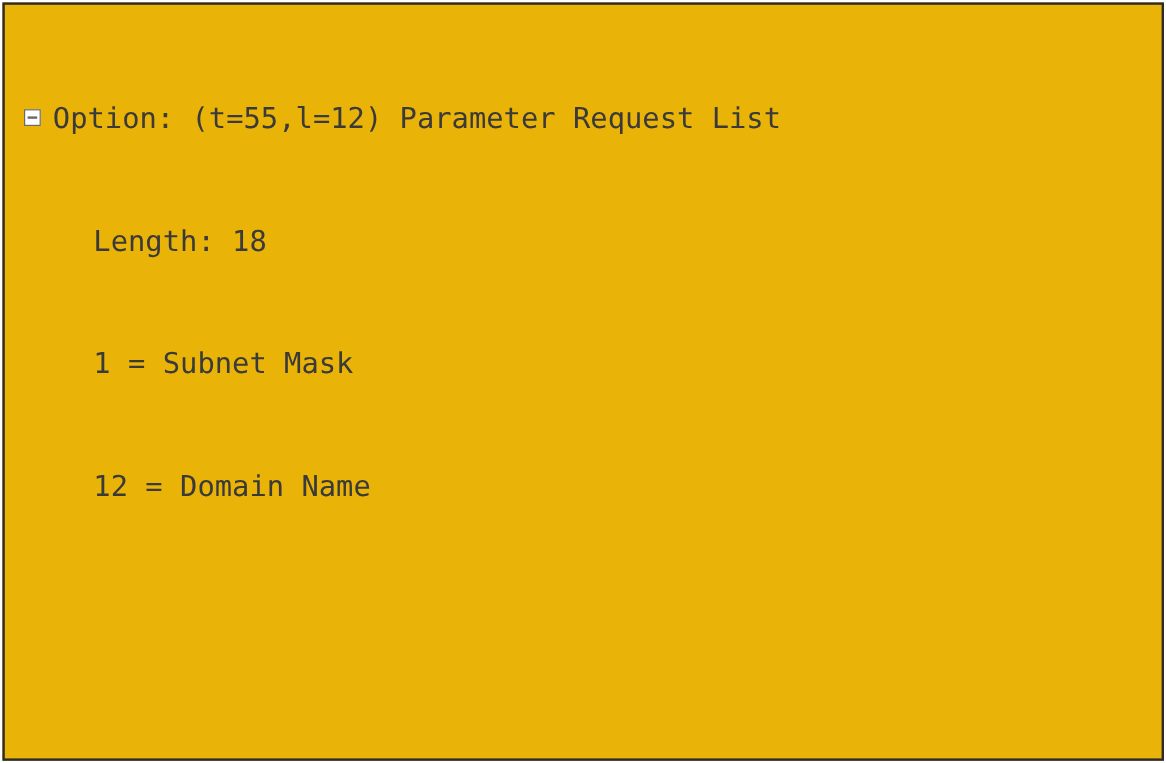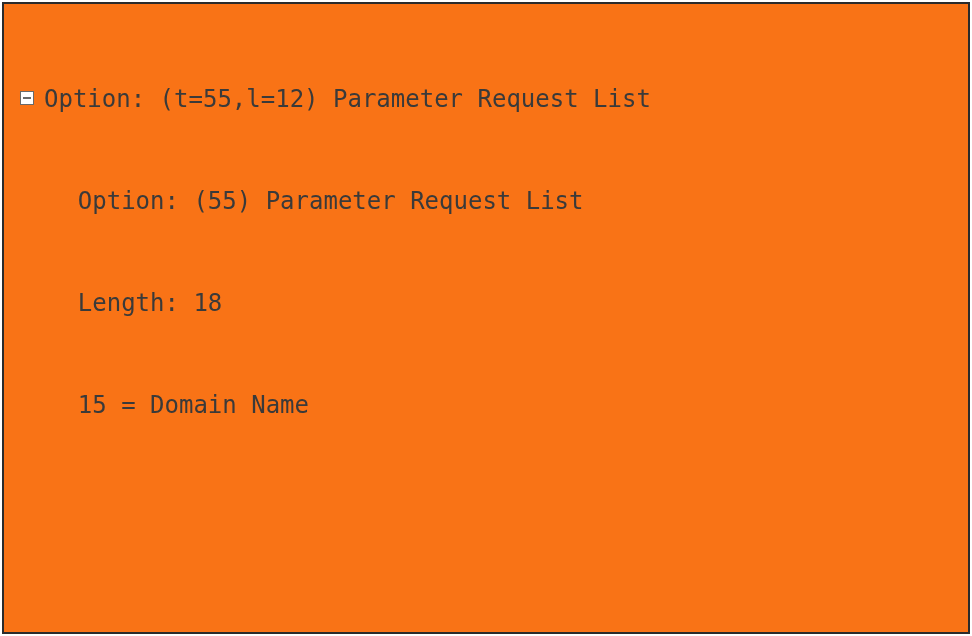--- a/index.html
+++ b/index.html
@@ -8,21 +8,21 @@
     width: 972px;
     height: 636px;
     background: #ffffff;
   }
   .panel {
     box-sizing: border-box;
     width: 968px;
     height: 632px;
     margin: 2px;
     border: 2px solid #2b2b2b;
-    background: #f97316;
+    background: #eab308;
     padding: 10px 16px 10px 16px;
     font-family: "Lucida Console", "Consolas", monospace;
     font-size: 24px;
     line-height: 34px;
     color: #3a3a3a;
     overflow: hidden;
     white-space: pre;
   }
   .row {
     display: block;
@@ -46,23 +46,23 @@
     right: 2px;
     top: 5px;
     border-top: 2px solid #6a6a6a;
   }
 </style>
 </head>
 <body>
 
 <div class="panel">
   <span class="row"><span class="tree-toggle"></span><span>Option: (t=55,l=12) Parameter Request List</span></span>
-  <span class="row">    <span>Option: (55) Parameter Request List</span></span>
   <span class="row">    <span>Length: 18</span></span>
-  <span class="row">    <span>15 = Domain Name</span></span>
+  <span class="row">    <span>1 = Subnet Mask</span></span>
+  <span class="row">    <span>12 = Domain Name</span></span>
   
   
   
   
   
   
   
   
   
   

